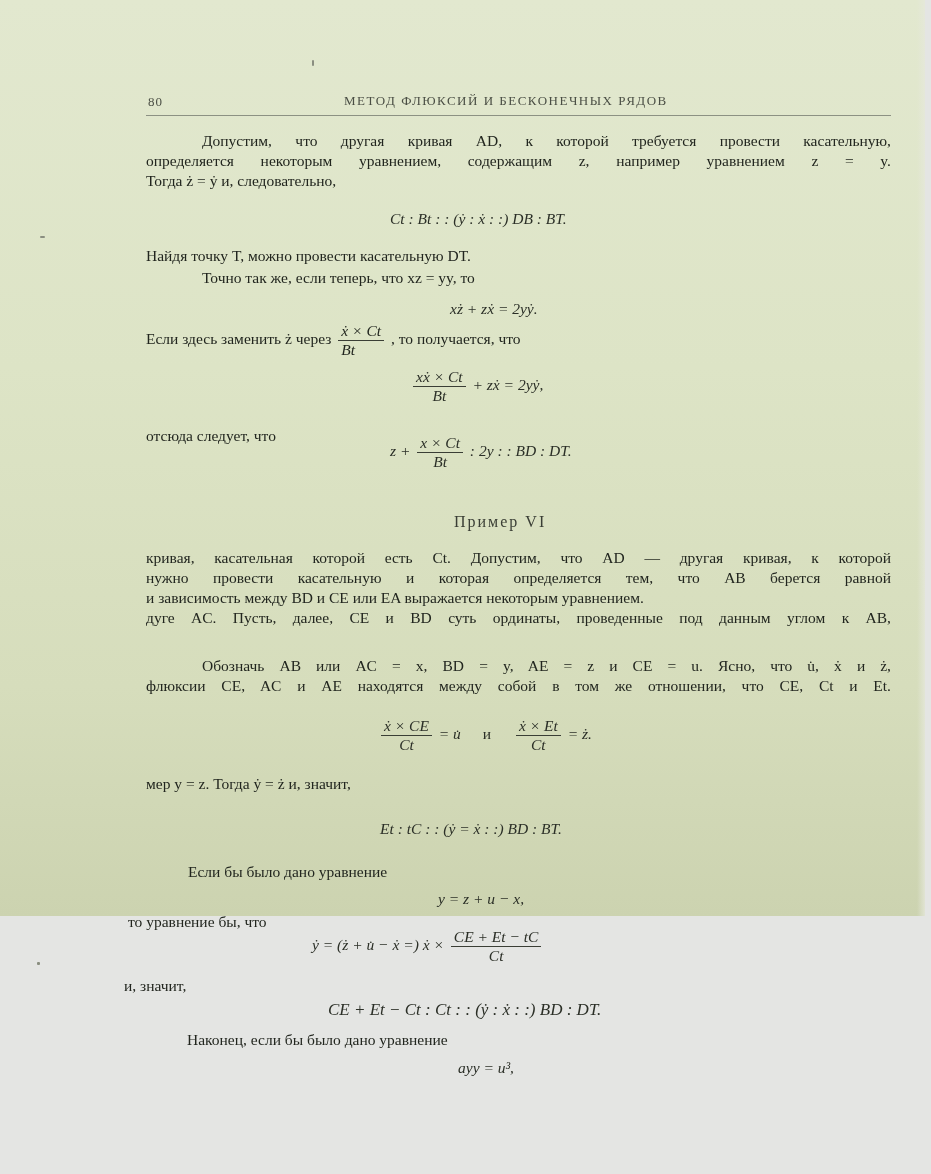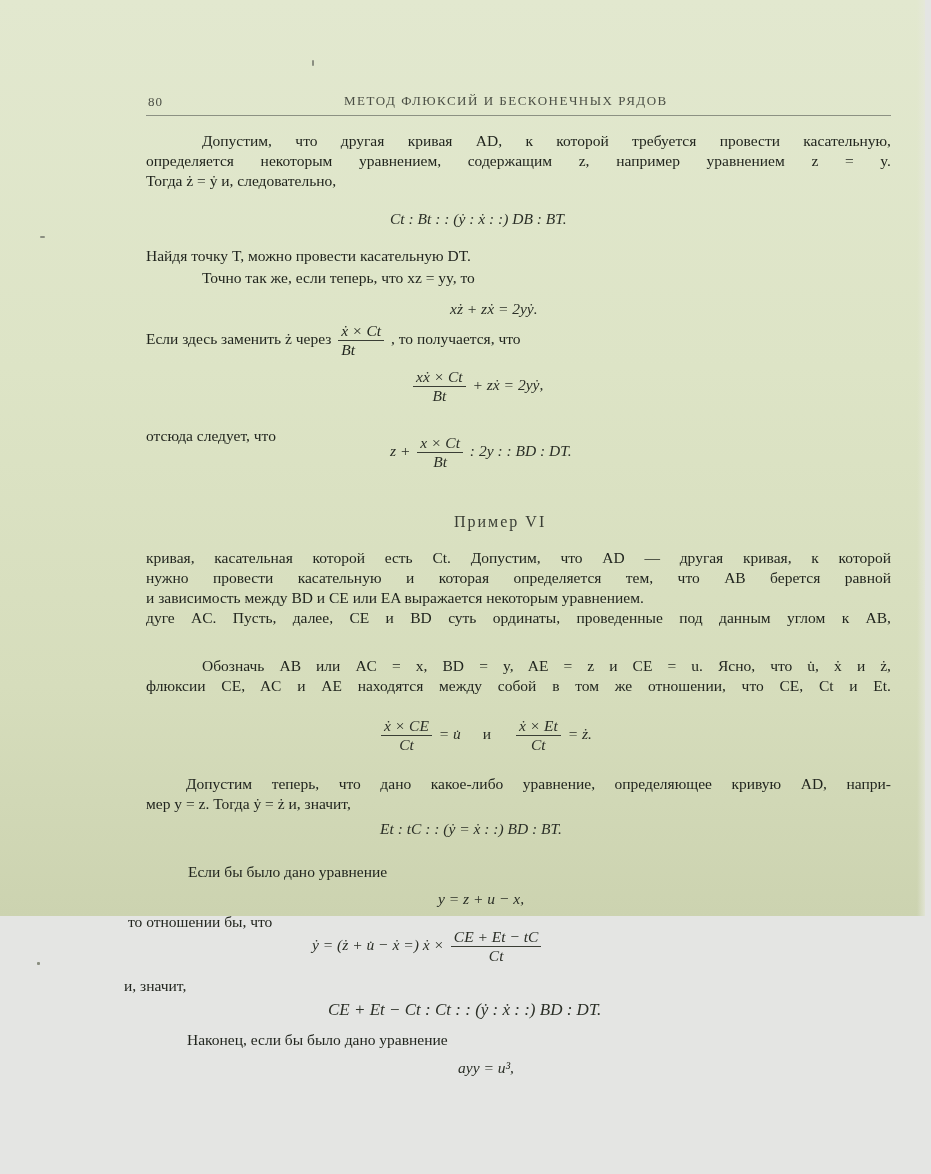--- a/index.html
+++ b/index.html
@@ -110,31 +110,30 @@
     <span>= u̇</span>
     <span style="font-style:normal; margin:0 18px;">и</span>
     <span class="frac">
       <span class="num">ẋ × Et</span>
       <span class="den">Ct</span>
     </span>
     <span>= ż.</span>
   </div>
 
   <div class="p" style="left:146px; top:774px; width:745px;">
-    <span class="line" style="padding-left:40px;">Допустим теперь, что дано какое-либо уравнение, определяющее кривую AD, напри-</span>
     <span class="line last">мер y = z. Тогда ẏ = ż и, значит,</span>
   </div>
 
   <div class="f" style="left:380px; top:820px;">Et : tC : : (ẏ = ẋ : :) BD : BT.</div>
 
   <div class="p" style="left:188px; top:862px;">Если бы было дано уравнение</div>
 
   <div class="f" style="left:438px; top:890px;">y = z + u − x,</div>
 
-  <div class="p" style="left:128px; top:912px;">то отношении бы, что</div>
+  <div class="p" style="left:128px; top:912px;">то уравнение бы, что</div>
 
   <div class="f" style="left:312px; top:928px;">
     <span>ẏ = (ż + u̇ − ẋ =) ẋ ×</span>
     <span class="frac">
       <span class="num">CE + Et − tC</span>
       <span class="den">Ct</span>
     </span>
   </div>
 
   <div class="p" style="left:124px; top:976px;">и, значит,</div>

